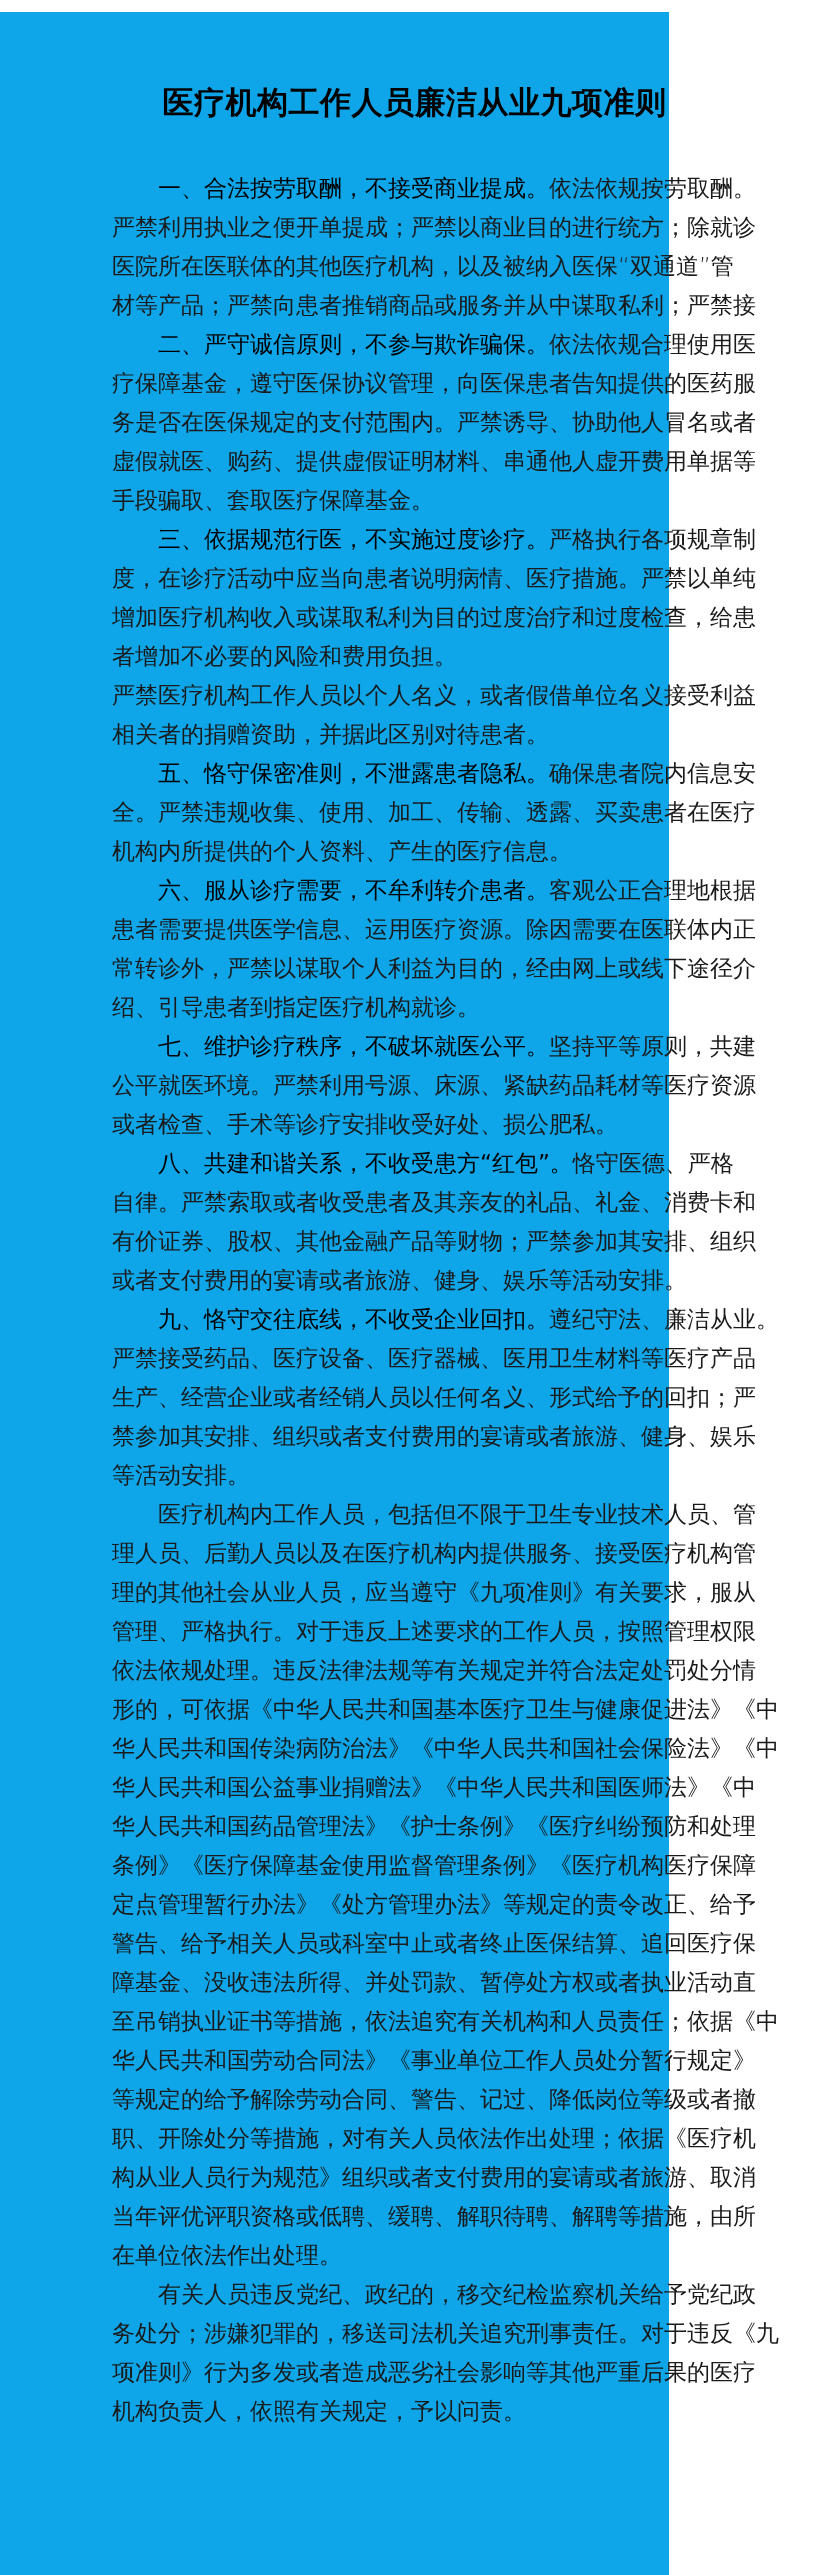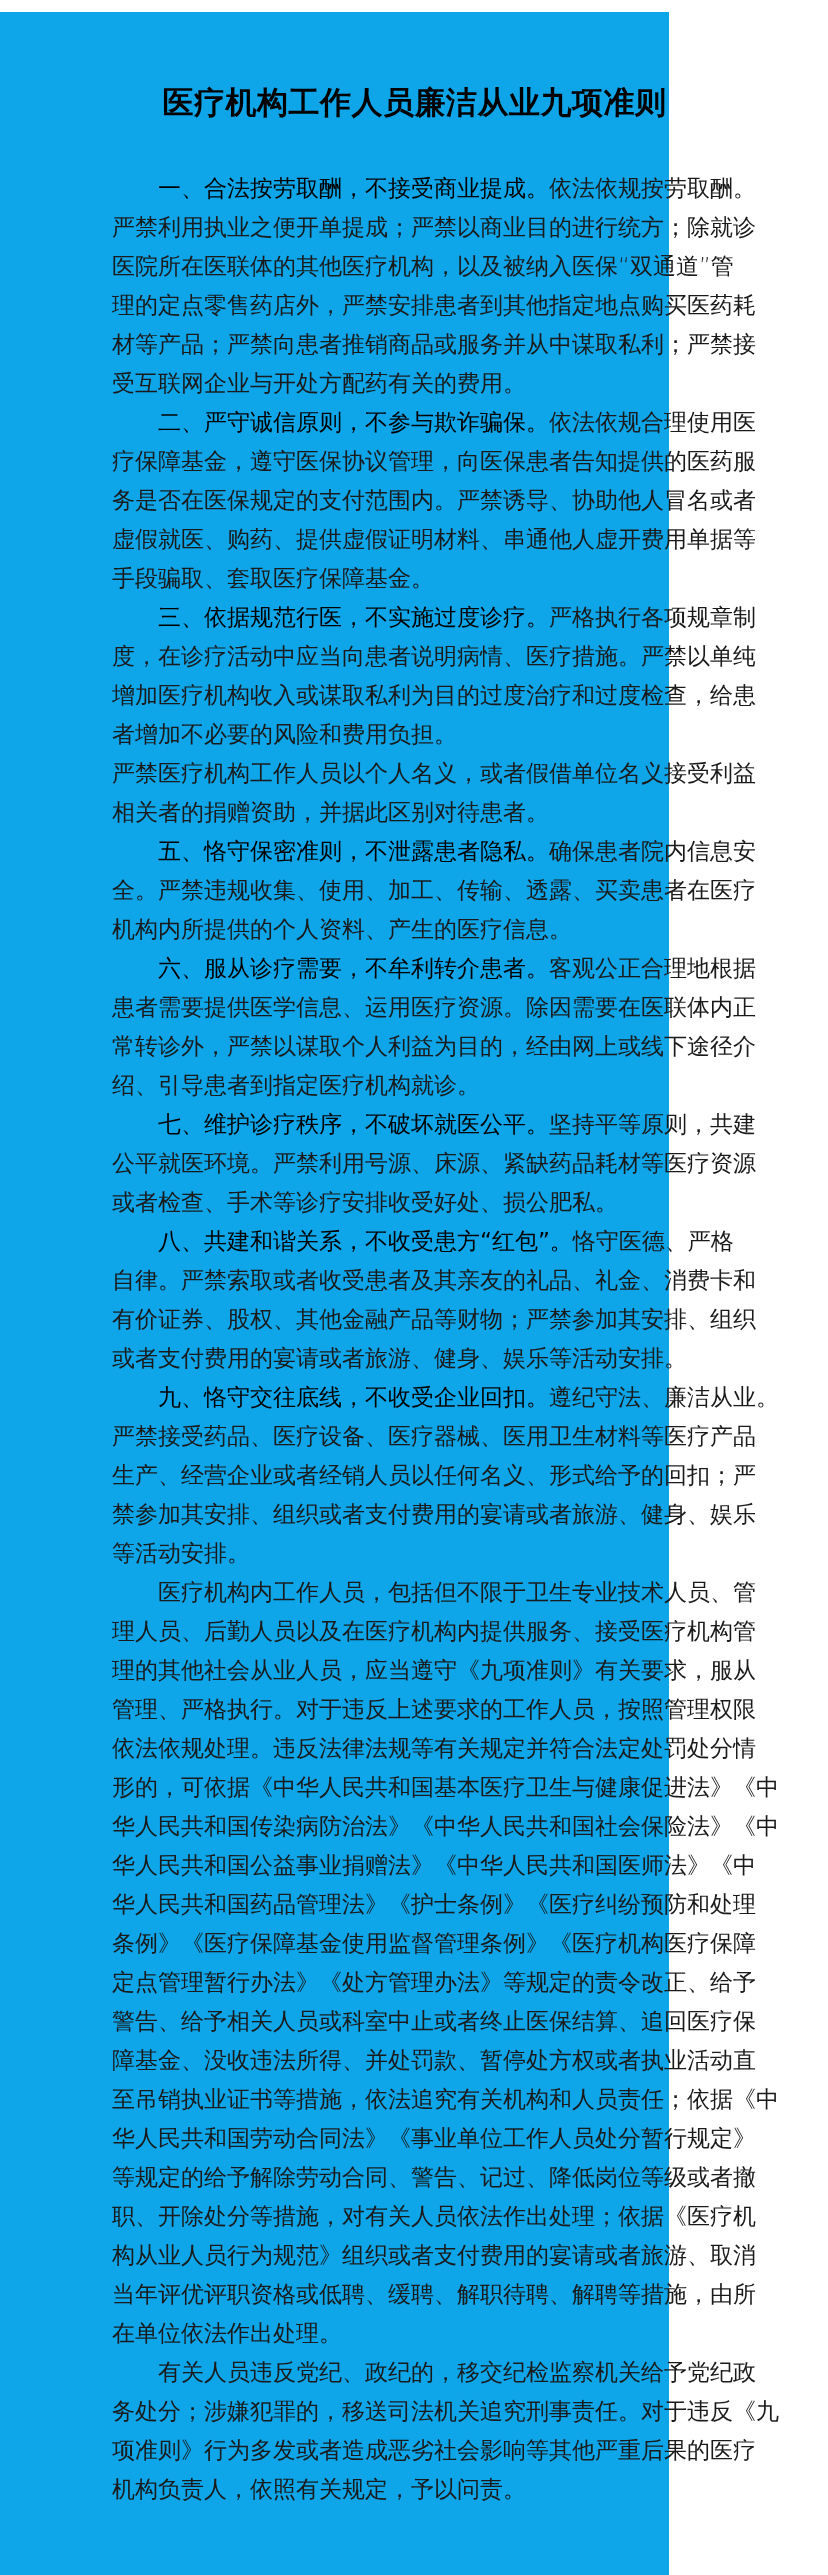--- a/index.html
+++ b/index.html
@@ -27,23 +27,21 @@
 </head>
 <body>
 
 <div class="page">
   <div class="title">医疗机构工作人员廉洁从业九项准则</div>
   <div class="body" id="body">
       <div class="para">
         <div class="line first"><span class="lead">一、合法按劳取酬，不接受商业提成。</span><span>依法依规按劳取酬。</span></div>
         <div class="line"><span>严禁利用执业之便开单提成；严禁以商业目的进行统方；除就诊</span></div>
         <div class="line"><span>医院所在医联体的其他医疗机构，以及被纳入医保“双通道”管</span></div>
-        <div class="line"><span>理的定点零售药店外，严禁安排患者到其他指定地点购买医药耗</span></div>
         <div class="line"><span>材等产品；严禁向患者推销商品或服务并从中谋取私利；严禁接</span></div>
-        <div class="line last"><span>受互联网企业与开处方配药有关的费用。</span></div>
       </div>
       <div class="para">
         <div class="line first"><span class="lead">二、严守诚信原则，不参与欺诈骗保。</span><span>依法依规合理使用医</span></div>
         <div class="line"><span>疗保障基金，遵守医保协议管理，向医保患者告知提供的医药服</span></div>
         <div class="line"><span>务是否在医保规定的支付范围内。严禁诱导、协助他人冒名或者</span></div>
         <div class="line"><span>虚假就医、购药、提供虚假证明材料、串通他人虚开费用单据等</span></div>
         <div class="line last"><span>手段骗取、套取医疗保障基金。</span></div>
       </div>
       <div class="para">
         <div class="line first"><span class="lead">三、依据规范行医，不实施过度诊疗。</span><span>严格执行各项规章制</span></div>

